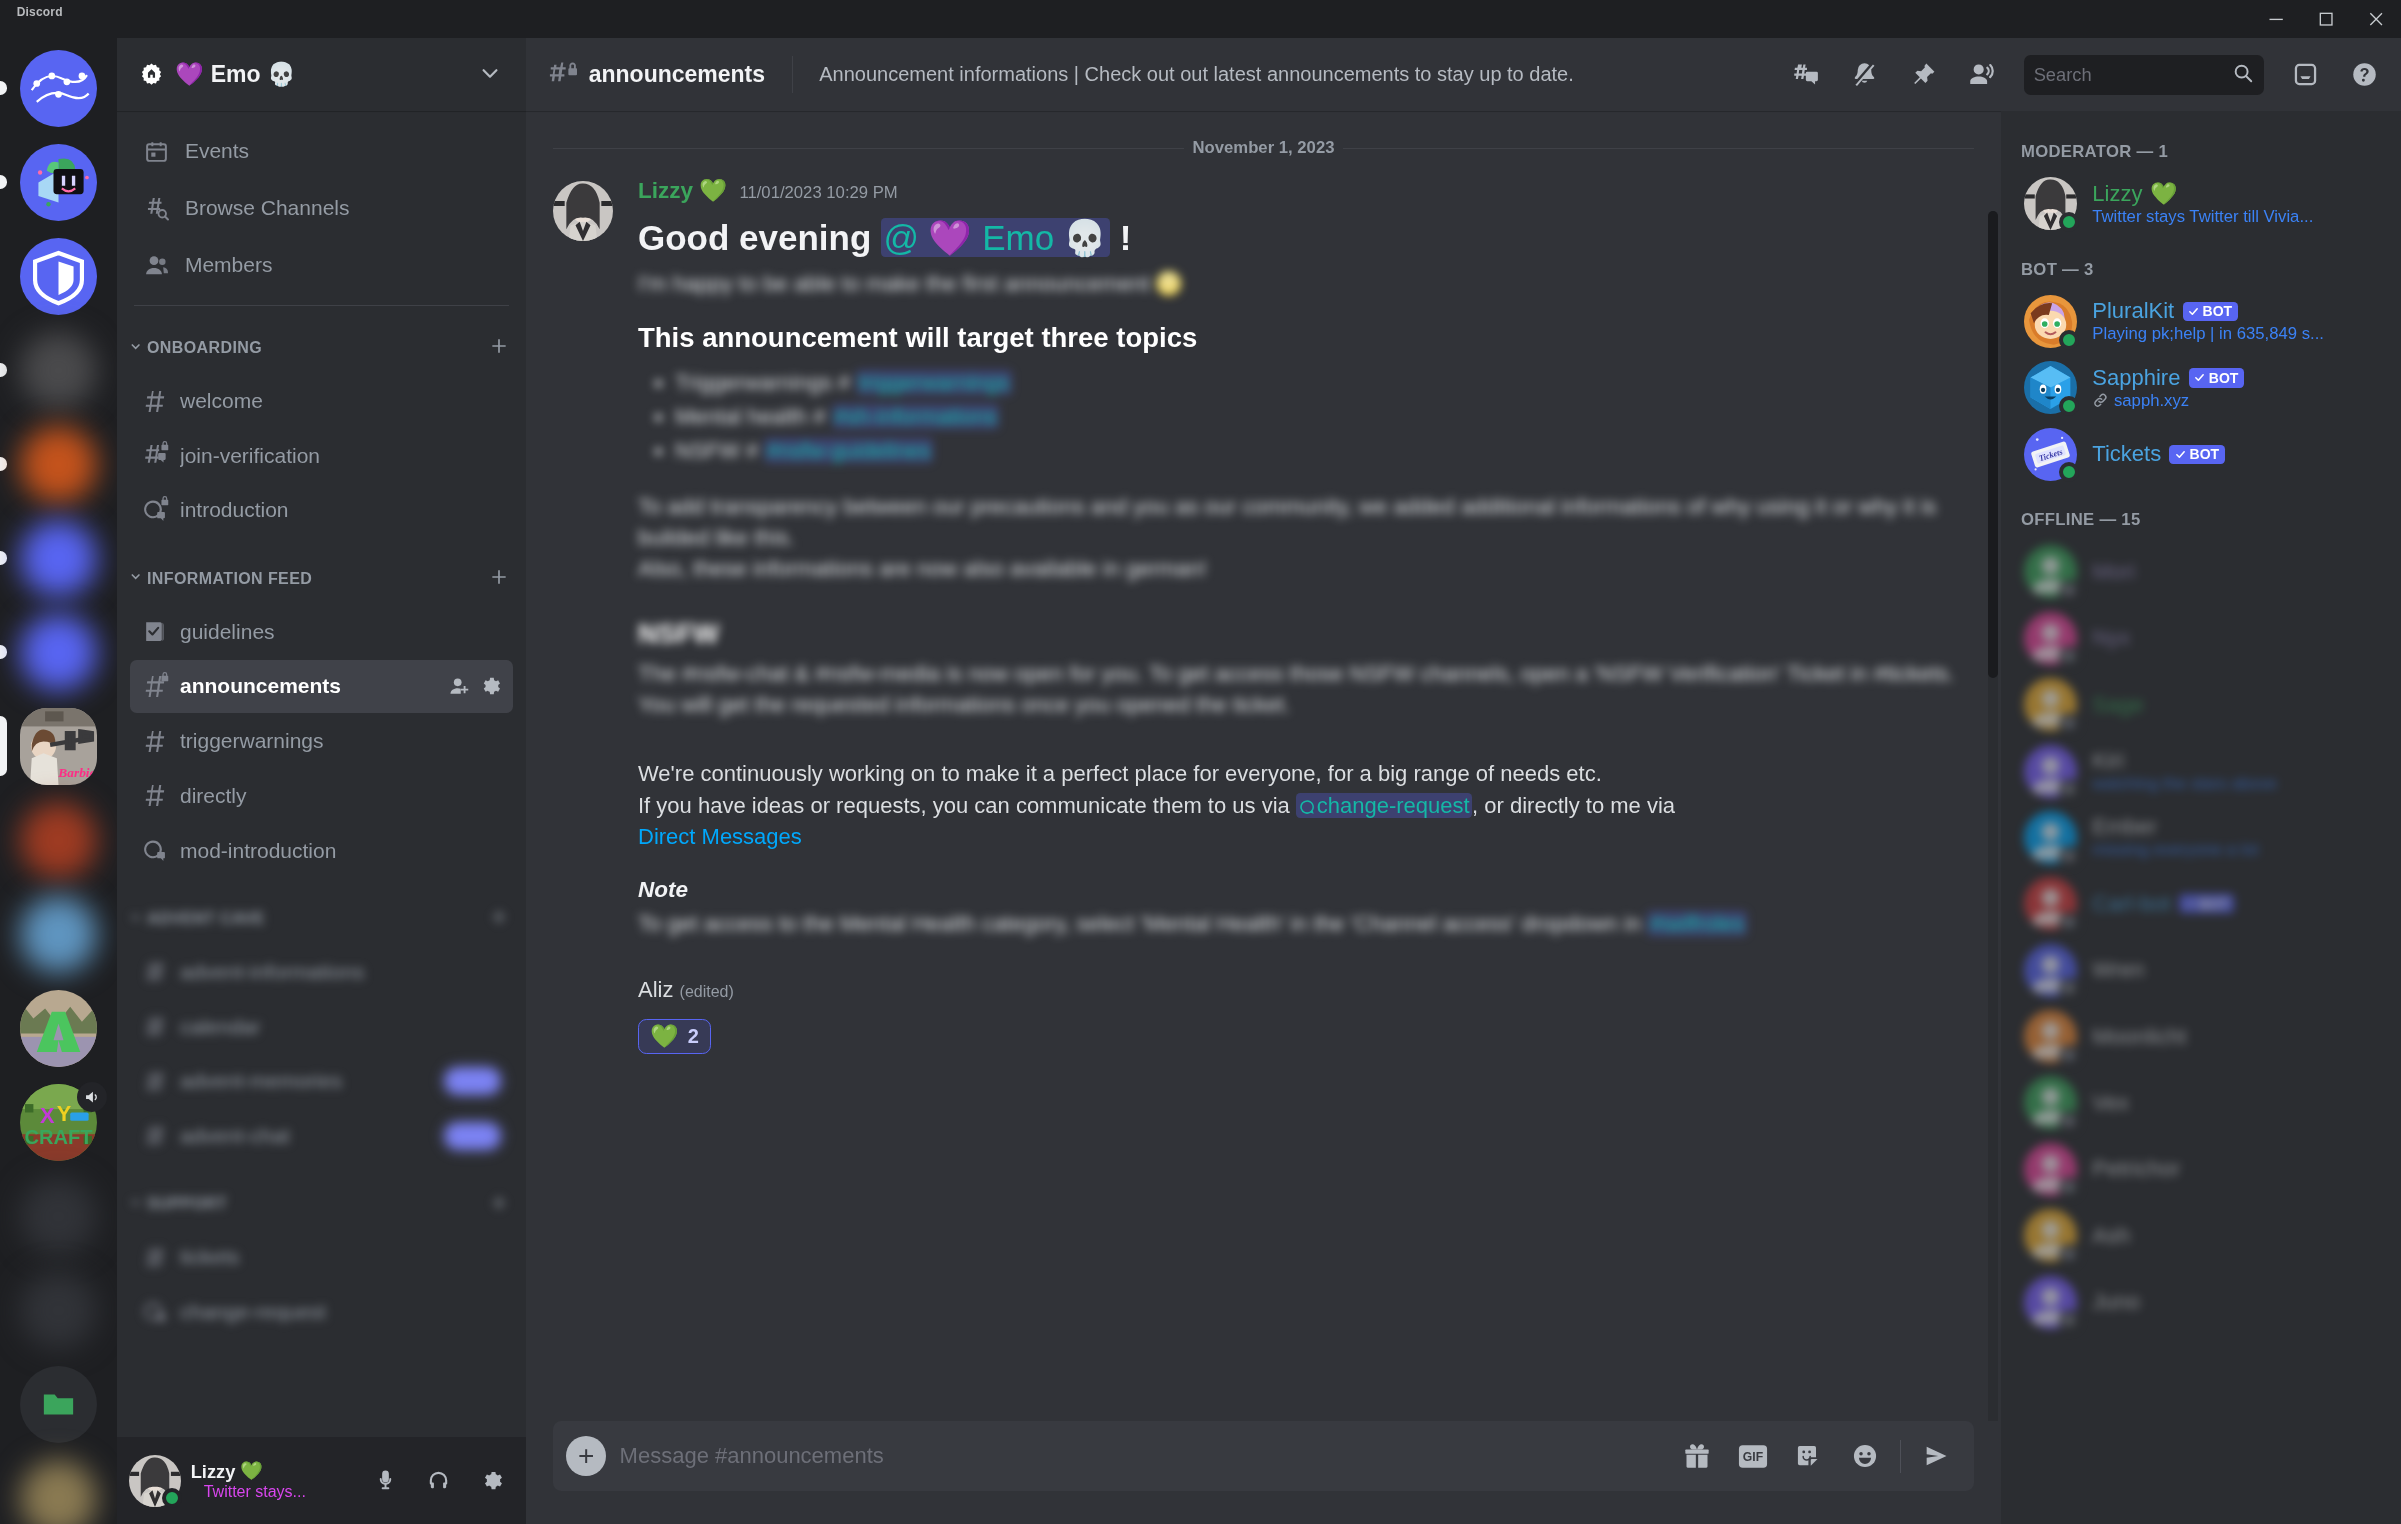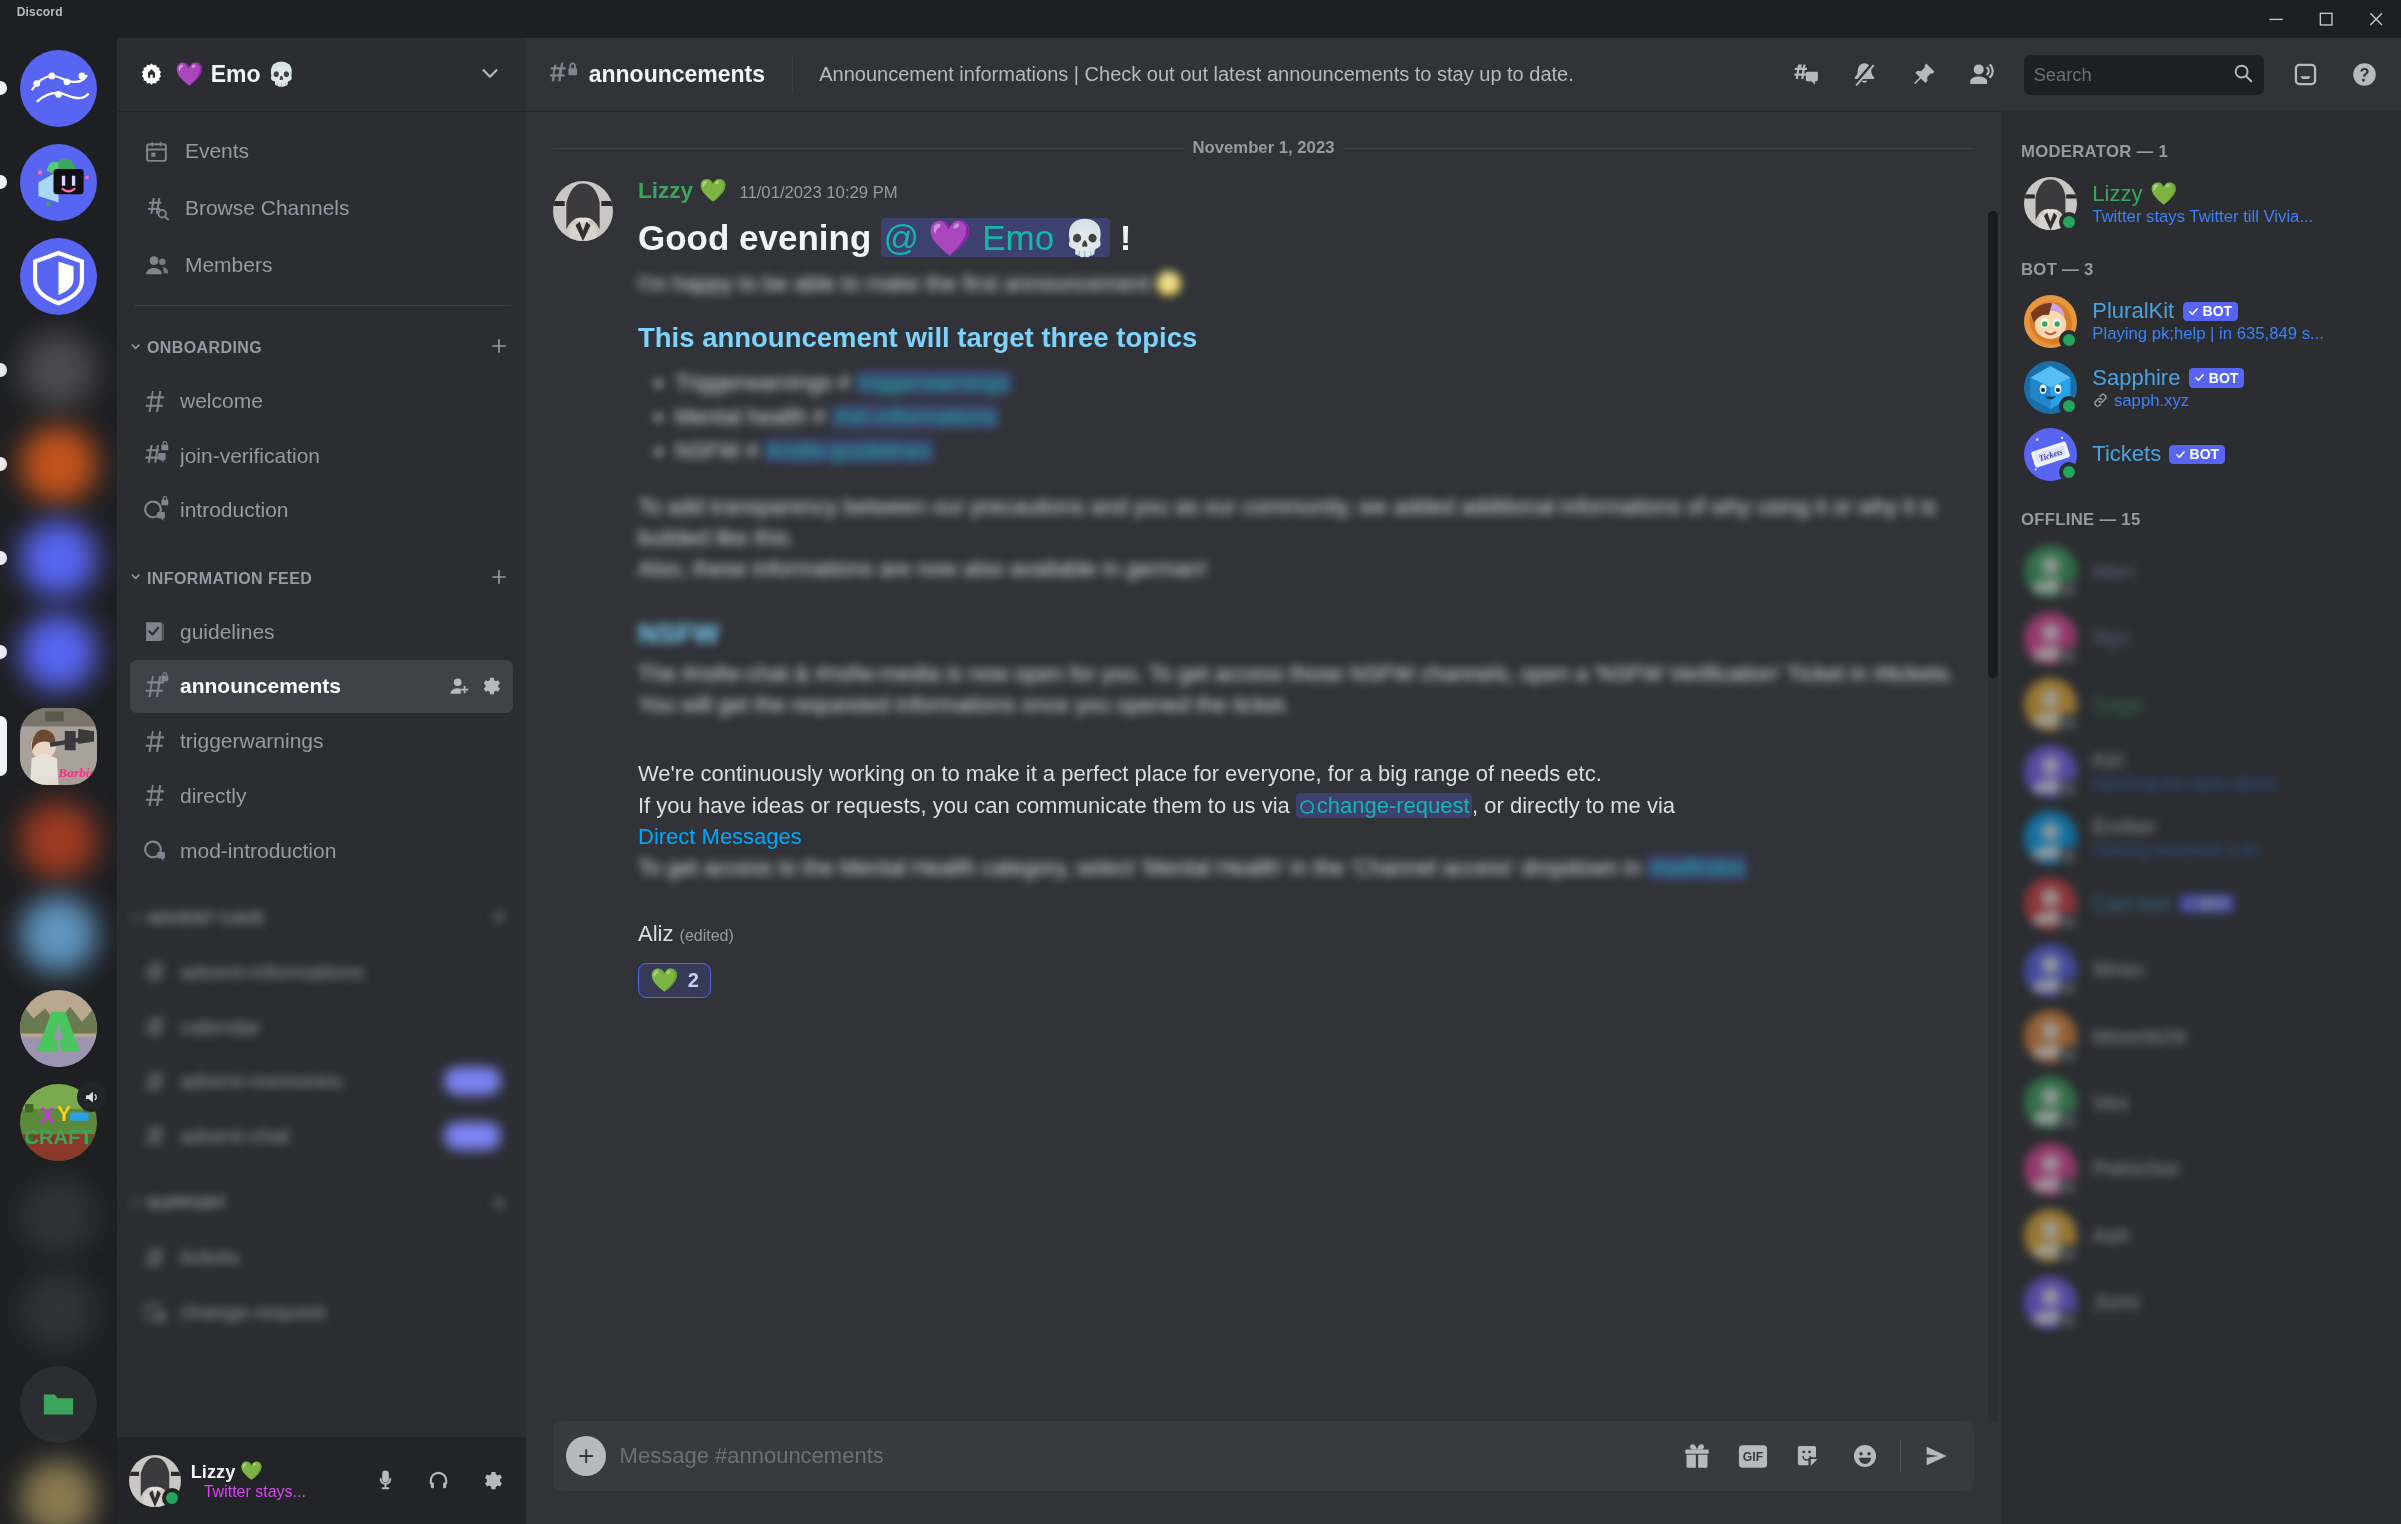--- a/index.html
+++ b/index.html
@@ -144,21 +144,21 @@
   .msg { display: flex; padding: 20px 27px 6.7px 0; position: relative; }
   .msg-avatar {
     width: 60px; height: 60px; border-radius: 50%; overflow: hidden;
     margin: 3.3px 25px 0 27px; flex: 0 0 60px; cursor: pointer;
   }
   .msg-body { flex: 1; min-width: 0; }
   .msg-head { display: flex; align-items: baseline; gap: 11.7px; margin-bottom: 5px; }
   .msg-author { font-size: 22.5px; font-weight: 600; color: #3ba55c; display: flex; align-items: center; gap: 6.7px; cursor: pointer; }
   .msg-ts { font-size: 16.7px; color: #949ba4; }
   .h1 { font-size: 35px; font-weight: bold; color: #f2f3f5; margin: 11.7px 0 8.3px; line-height: 1.25; }
-  .h2 { font-size: 27.5px; font-weight: bold; color: #7dd3fc; margin: 23px 0 11.7px; }
+  .h2 { font-size: 27.5px; font-weight: bold; color: #ffffff; margin: 23px 0 11.7px; }
   .h3 { font-size: 22.5px; font-weight: bold; font-style: italic; color: #f2f3f5; margin: 25px 0 5px; }
   .para { font-size: 22px; color: #dbdee1; line-height: 1.42; }
   .mention {
     background: rgba(88,101,242,.3); color: #14b8a6; border-radius: 4.2px;
     padding: 0 2.5px; font-weight: 500;
   }
   .mention.big { font-size: 35px; }
   .link { color: #00a8fc; cursor: pointer; }
   ul.bullets { margin: 5px 0 0 37px; }
   ul.bullets li { font-size: 22px; color: #dbdee1; line-height: 1.55; }
@@ -798,20 +798,21 @@
               <div class="para">We're continuously working on to make it a perfect place for everyone, for a big range of needs etc.</div>
               <div class="para">
                 <span>If you have ideas or requests, you can communicate them to us via </span><span class="mention"><svg width="18.3" height="18.3" viewBox="0 0 24 24" fill="currentColor" style="vertical-align:-3.3px">
                       <path d="M12 2.8a9 9 0 1 0 4.6 16.7l4 1.3-1.3-4A9 9 0 0 0 12 2.8zm0 2a7 7 0 1 1 0 14 7 7 0 0 1 0-14z"></path>
                     </svg><span>change-request</span></span><span>, or directly to me via</span>
               </div>
               <div class="para">
                 <span class="link">Direct Messages</span>
               </div>
 
+              <div class="h3">Note</div>
               <div class="para blur-line">
                 <span>To get access to the Mental Health category, select 'Mental Health' in the 'Channel access' dropdown in</span>
                 <span class="mention">#selfroles</span>
               </div>
 
               <div style="height:35px"></div>
               <div class="para">
                 <span>Aliz</span>
                 <span class="edited">(edited)</span>
               </div>

